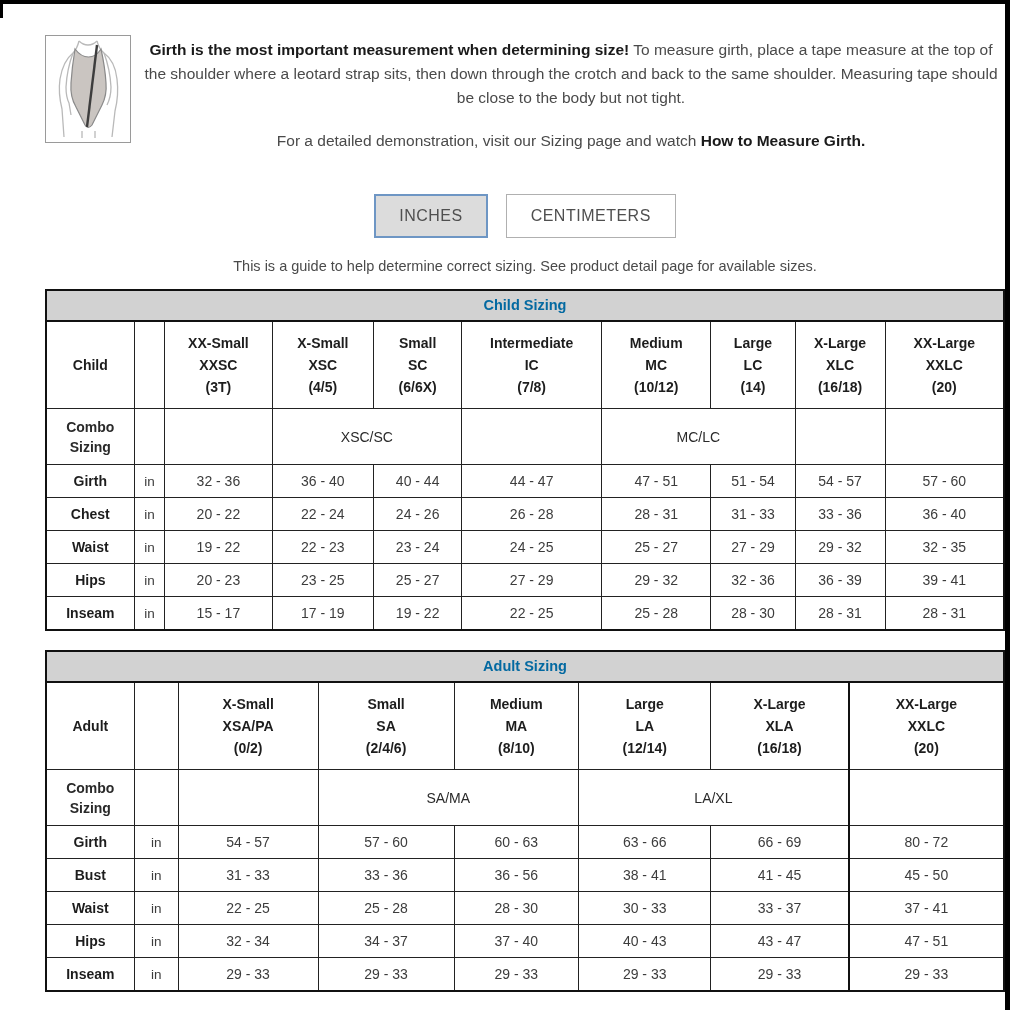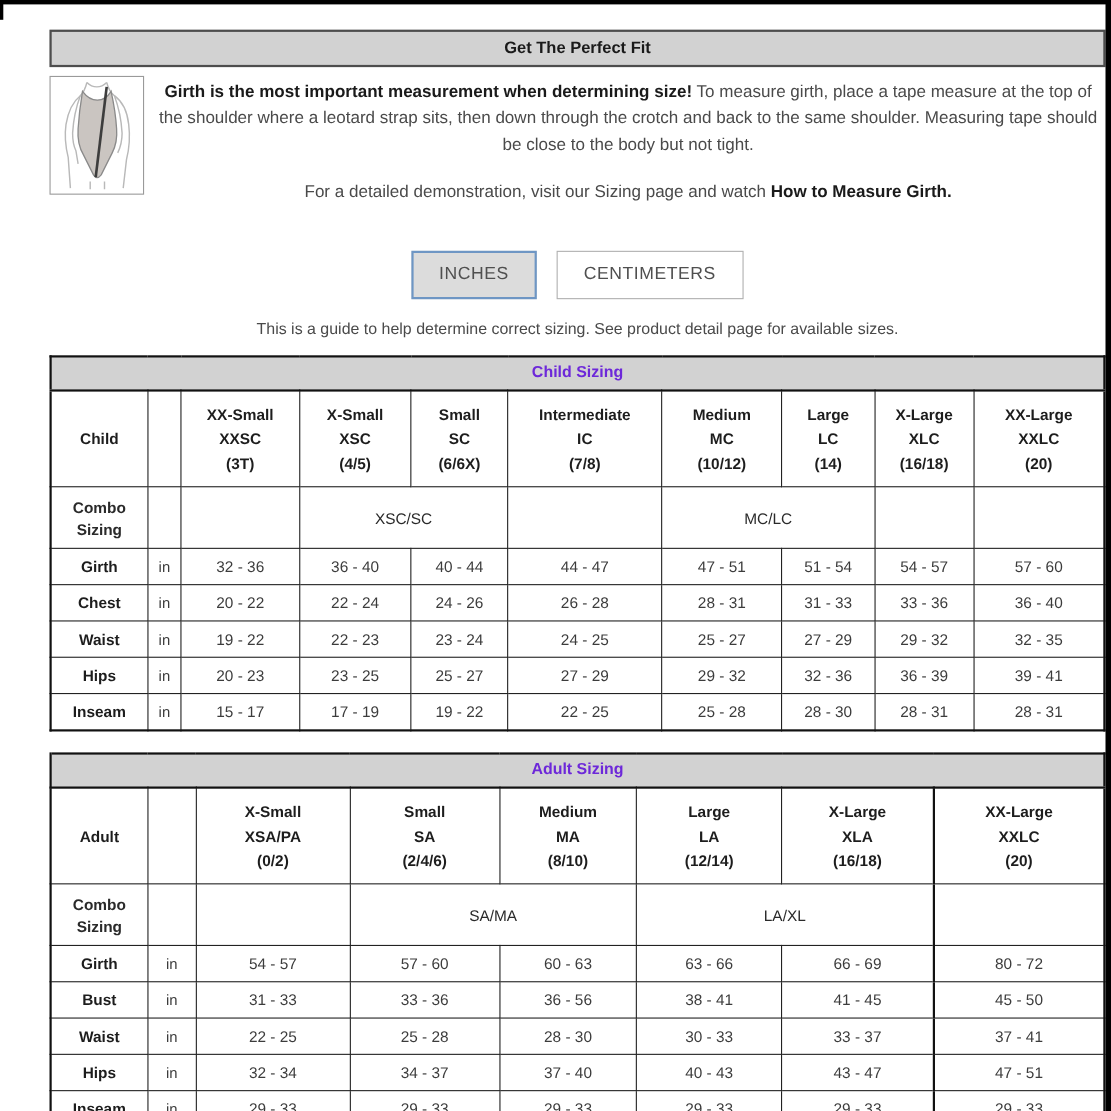--- a/index.html
+++ b/index.html
@@ -27,41 +27,40 @@
   .btn { font-family: "Liberation Sans", sans-serif; font-size: 16px; color: #4f4f4f;
     background: #fff; border: 1px solid #b0b0b0; padding: 11px 24px; cursor: pointer; letter-spacing: 0.5px; }
   .btn.selected { background: #dcdcdc; border: 2px solid #6e96c4; padding: 11px 23px; }
 
   .guide-note { text-align: center; font-size: 14.5px; color: #4a4a4a; margin-top: 20px; }
 
   table.size-table { border-collapse: collapse; width: 960px; table-layout: fixed;
     border: 2px solid #111; margin-top: 15px; }
   table.size-table th, table.size-table td { border: 1px solid #222; text-align: center;
     vertical-align: middle; }
-  tr.title-row th { background: #d2d2d2; font-weight: bold; font-size: 14.5px; color: #6d28d9;
+  tr.title-row th { background: #d2d2d2; font-weight: bold; font-size: 14.5px; color: #0369a1;
     padding: 6px 18px 7px; border-bottom: 2px solid #111; }
   tr.head-row th { font-weight: bold; font-size: 14px; color: #1d1d1d; padding: 10px 2px; line-height: 22px; }
   tr.combo-row td { height: 56px; font-size: 14px; color: #2a2a2a; }
   tr.combo-row td.label { font-weight: bold; line-height: 20px; }
   td.label { font-weight: bold; font-size: 14px; color: #1d1d1d; }
   td.unit { font-size: 13.5px; color: #3c3c3c; }
   td.val { font-size: 14px; color: #3c3c3c; }
   tr.data-row td { padding: 8px 2px; height: 33px; }
   table.adult-t tr > *:last-child { border-left: 2px solid #111; }
 </style>
 </head>
 <body>
 
 <div class="frame-top"></div>
 <div class="frame-right"></div>
 <div class="frame-left-notch"></div>
 
 <div class="page">
 
-  <div class="fit-header">Get The Perfect Fit</div>
 
   <div class="intro-row">
     <div class="intro-figure">
       <svg width="78" height="100" viewBox="0 0 78 100">
 
         <g fill="none" stroke="#b9b9b9" stroke-width="1.3">
           <path d="M30 2 Q28 10 24 14 Q14 22 11 40 Q9 54 13 70 L15 98"></path>
           <path d="M48 2 Q50 10 55 14 Q66 22 68 40 Q70 56 66 72 L63 98"></path>
           <path d="M24 14 Q18 30 17 48 Q17 58 20 64 L22 76"></path>
           <path d="M55 14 Q61 30 62 48 Q62 58 58 66"></path>

